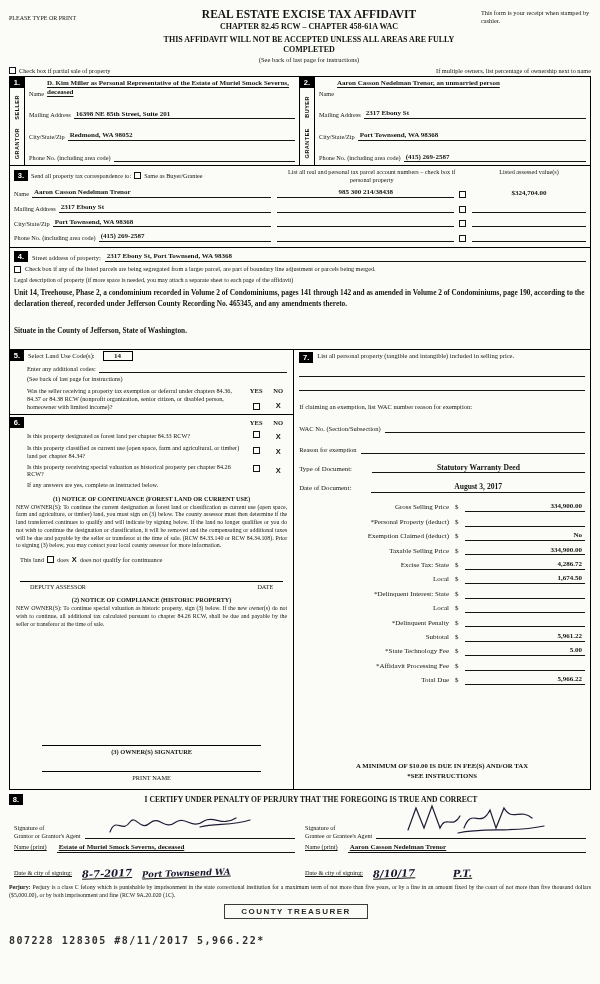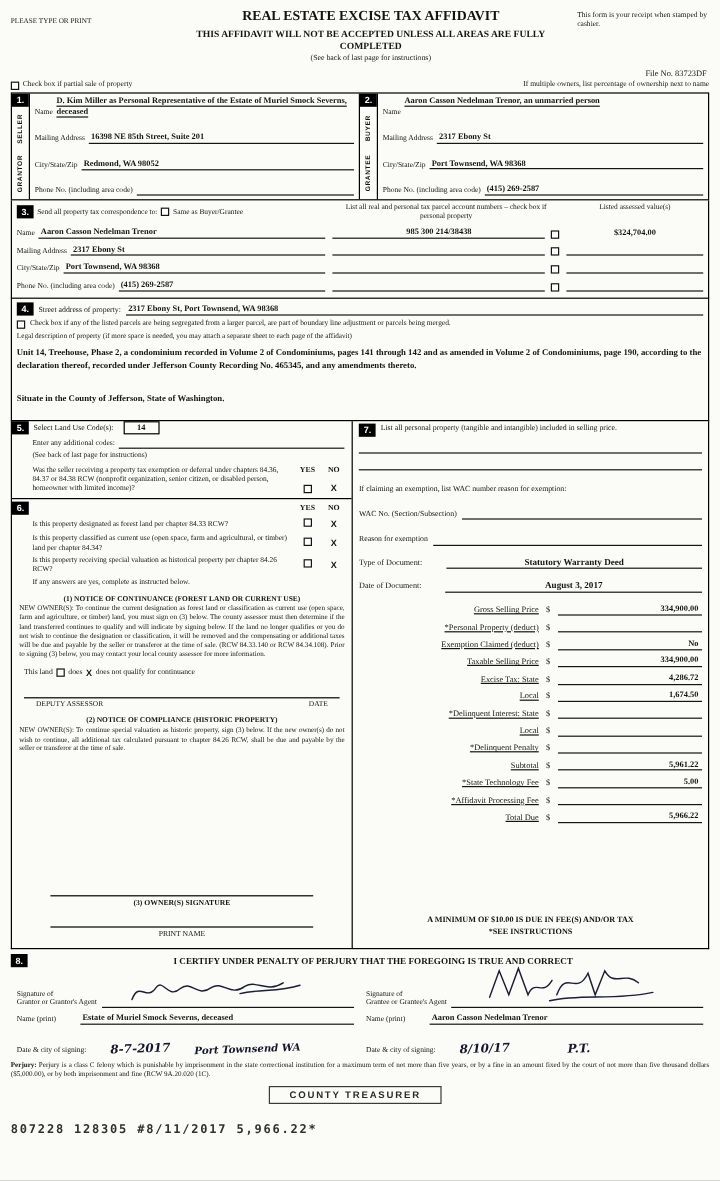--- a/index.html
+++ b/index.html
@@ -86,62 +86,62 @@
 
 .s7top{display:flex;gap:4px;}
 .s7txt{flex:1;font-size:6.5px;}
 .blank{border-bottom:1px solid #141414;height:14px;}
 .exlbl{font-size:6.5px;margin-top:12px;}
 .wacrow{display:flex;gap:4px;align-items:flex-end;margin-top:13px;font-size:6.5px;}
 .docrow{display:flex;gap:20px;align-items:flex-end;margin-top:9px;font-size:6.8px;}
 .docfill{flex:1;border-bottom:1px solid #141414;text-align:center;font-weight:bold;font-size:7.6px;}
 .money{margin-top:5px;}
 .mrow{display:flex;align-items:flex-end;height:14.4px;font-size:7px;}
-.mlab{flex:1;text-align:right;padding-right:6px;text-decoration:underline;}
+.mlab{flex:1;text-align:right;padding-right:6px;}
 .mdol{width:10px;}
 .mval{width:120px;border-bottom:1px solid #141414;text-align:right;font-weight:bold;padding-right:3px;min-height:9px;}
 .minwrap{margin-top:auto;text-align:center;font-weight:bold;font-size:6.8px;padding-bottom:4px;line-height:1.5;}
 
 .s8{margin-top:4px;}
 .s8top{display:flex;gap:8px;align-items:center;}
 .certify{flex:1;text-align:center;font-weight:bold;font-size:7.6px;}
 .s8row{display:flex;height:34px;align-items:flex-end;}
 .s8half{width:50%;display:flex;align-items:flex-end;gap:4px;padding:0 5px;position:relative;}
 .s8lbl{font-size:6.2px;line-height:1.25;white-space:nowrap;}
 .s8line{flex:1;border-bottom:1px solid #141414;height:9px;}
 .sig{position:absolute;bottom:1px;}
 .ink{stroke:#1d1d38;fill:none;stroke-width:1.2;stroke-linecap:round;}
 .s8nrow{display:flex;margin-top:4px;}
-.s8nhalf{width:50%;display:flex;align-items:flex-end;gap:20px;padding:0 5px;font-size:6.3px;}
+.s8nhalf{width:50%;display:flex;align-items:flex-start;gap:10px;padding:0 5px;font-size:6.3px;text-decoration:underline;}
 .hand{font-style:italic;font-weight:bold;font-family:"DejaVu Serif",serif;font-size:10px;transform:rotate(-2deg);display:inline-block;color:#16162e;line-height:1;}
 .daterow{height:22px;align-items:flex-end;}
 
 .perjury{font-size:5.9px;margin-top:5px;line-height:1.35;text-align:justify;}
 .treasrow{display:flex;justify-content:center;margin:4px 8px 0 0;}
 .treasurer{border:1.5px solid #3a3a3a;padding:2px 16px;font:bold 8px "Liberation Sans",sans-serif;letter-spacing:1.5px;color:#2a2a2a;}
 .receipt{font:bold 10px "DejaVu Sans Mono",monospace;letter-spacing:1.5px;color:#303030;margin-top:16px;}
 </style>
 </head>
 <body>
 
 <div class="page">
 
   <div class="hdr">
     <div class="hdr-left">
       <div class="please">PLEASE TYPE OR PRINT</div>
     </div>
     <div class="hdr-mid">
       <div class="title">REAL ESTATE EXCISE TAX AFFIDAVIT</div>
+      <div class="chap">CHAPTER 82.45 RCW – CHAPTER 458-61A WAC</div>
       <div class="warn">THIS AFFIDAVIT WILL NOT BE ACCEPTED UNLESS ALL AREAS ARE FULLY COMPLETED</div>
       <div class="seeback">(See back of last page for instructions)</div>
     </div>
     <div class="hdr-right">This form is your receipt when stamped by cashier.</div>
   </div>
 
-  <div class="fileno">File No. 83723DF</div>
 
   <div class="topchk">
     <span class="cb"></span>
     <span>Check box if partial sale of property</span>
     <span class="grow"></span>
     <span>If multiple owners, list percentage of ownership next to name</span>
   </div>
 
   <div class="sbbox">
     <div class="sbhalf first">

